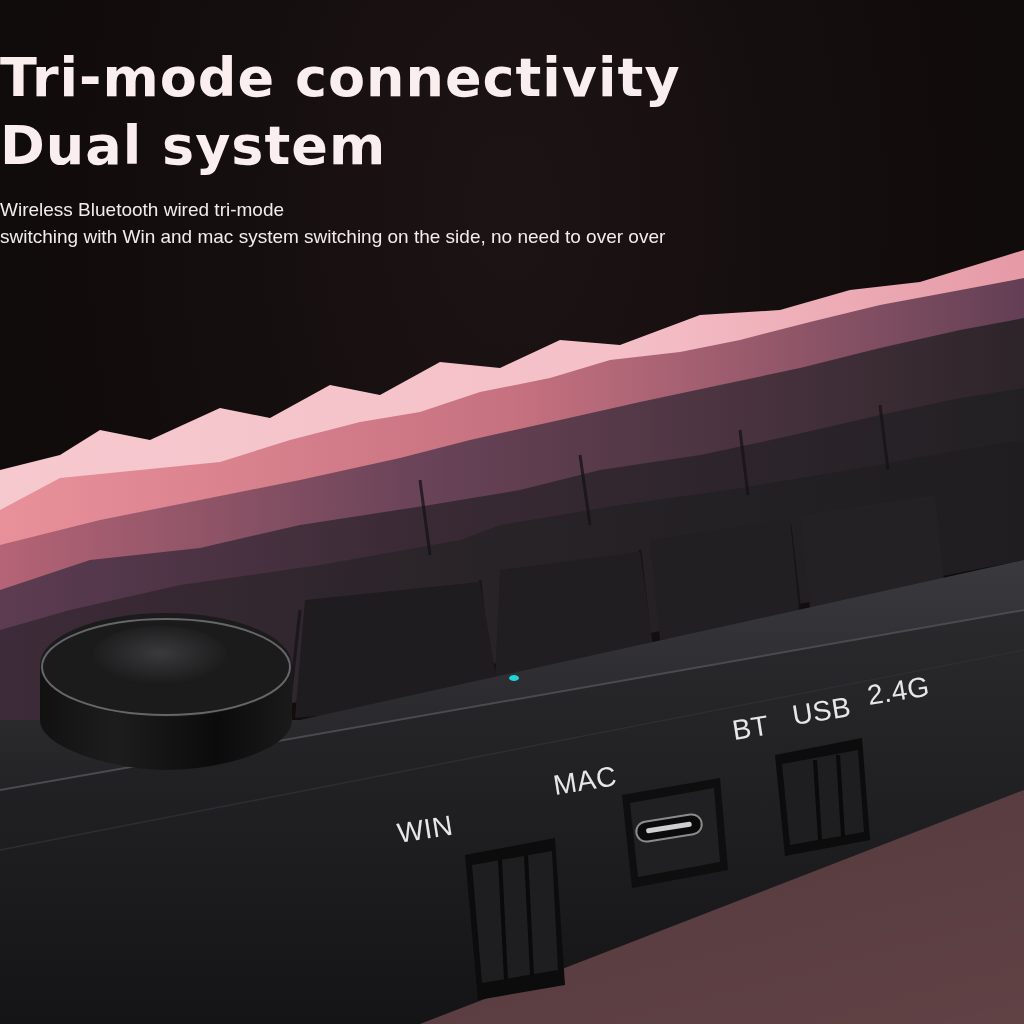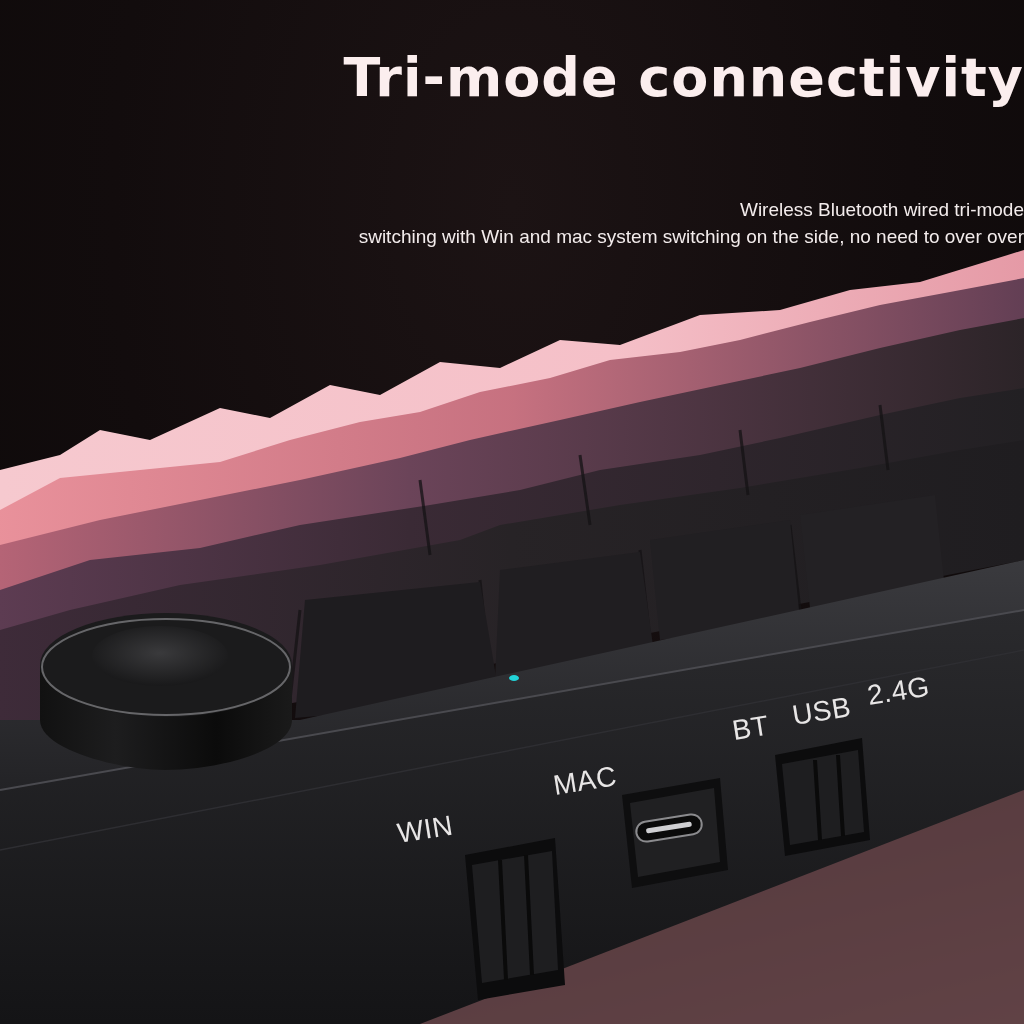--- a/index.html
+++ b/index.html
@@ -2,40 +2,41 @@
 <html><head>
 <meta charset="utf-8">
 <style>
   html, body { margin:0; padding:0; }
   body {
     width:1024px; height:1024px; overflow:hidden; position:relative;
     background: radial-gradient(ellipse at 50% 20%, #1c1314 0%, #120c0d 55%, #0d0909 100%);
     font-family: "DejaVu Sans", sans-serif;
   }
   .headline {
-    position:absolute; left:0; top:44px; width:1024px; text-align:right;
+    position:absolute; left:0; top:44px; width:1024px; text-align:left;
     color:#fbeeee; font-weight:bold; font-size:54px; line-height:68px; letter-spacing:1px;
   }
   .subtitle {
-    position:absolute; left:0; top:196px; width:1024px; text-align:right;
+    position:absolute; left:0; top:196px; width:1024px; text-align:left;
     color:#f3ecec; font-size:19px; line-height:27px;
     font-family: "Liberation Sans", sans-serif;
   }
   .scene { position:absolute; left:0; top:0; width:1024px; height:1024px; }
   .switch-label {
     position:absolute; color:#e8e6e6; font-family:"Liberation Sans", sans-serif;
     font-size:28px; font-weight:normal; transform: rotate(-9deg); transform-origin:left bottom;
     letter-spacing:0.5px;
   }
 </style>
 </head>
 <body>
 
 <div class="headline">
   <div>Tri-mode connectivity</div>
+  <div>Dual system</div>
 </div>
 
 <div class="subtitle">
   <div>Wireless Bluetooth wired tri-mode</div>
   <div>switching with Win and mac system switching on the side, no need to over over</div>
 </div>
 
 <svg class="scene" viewBox="0 0 1024 1024" width="1024" height="1024">
   <defs>
     <linearGradient id="floorGrad" x1="0" y1="0" x2="1" y2="1">

